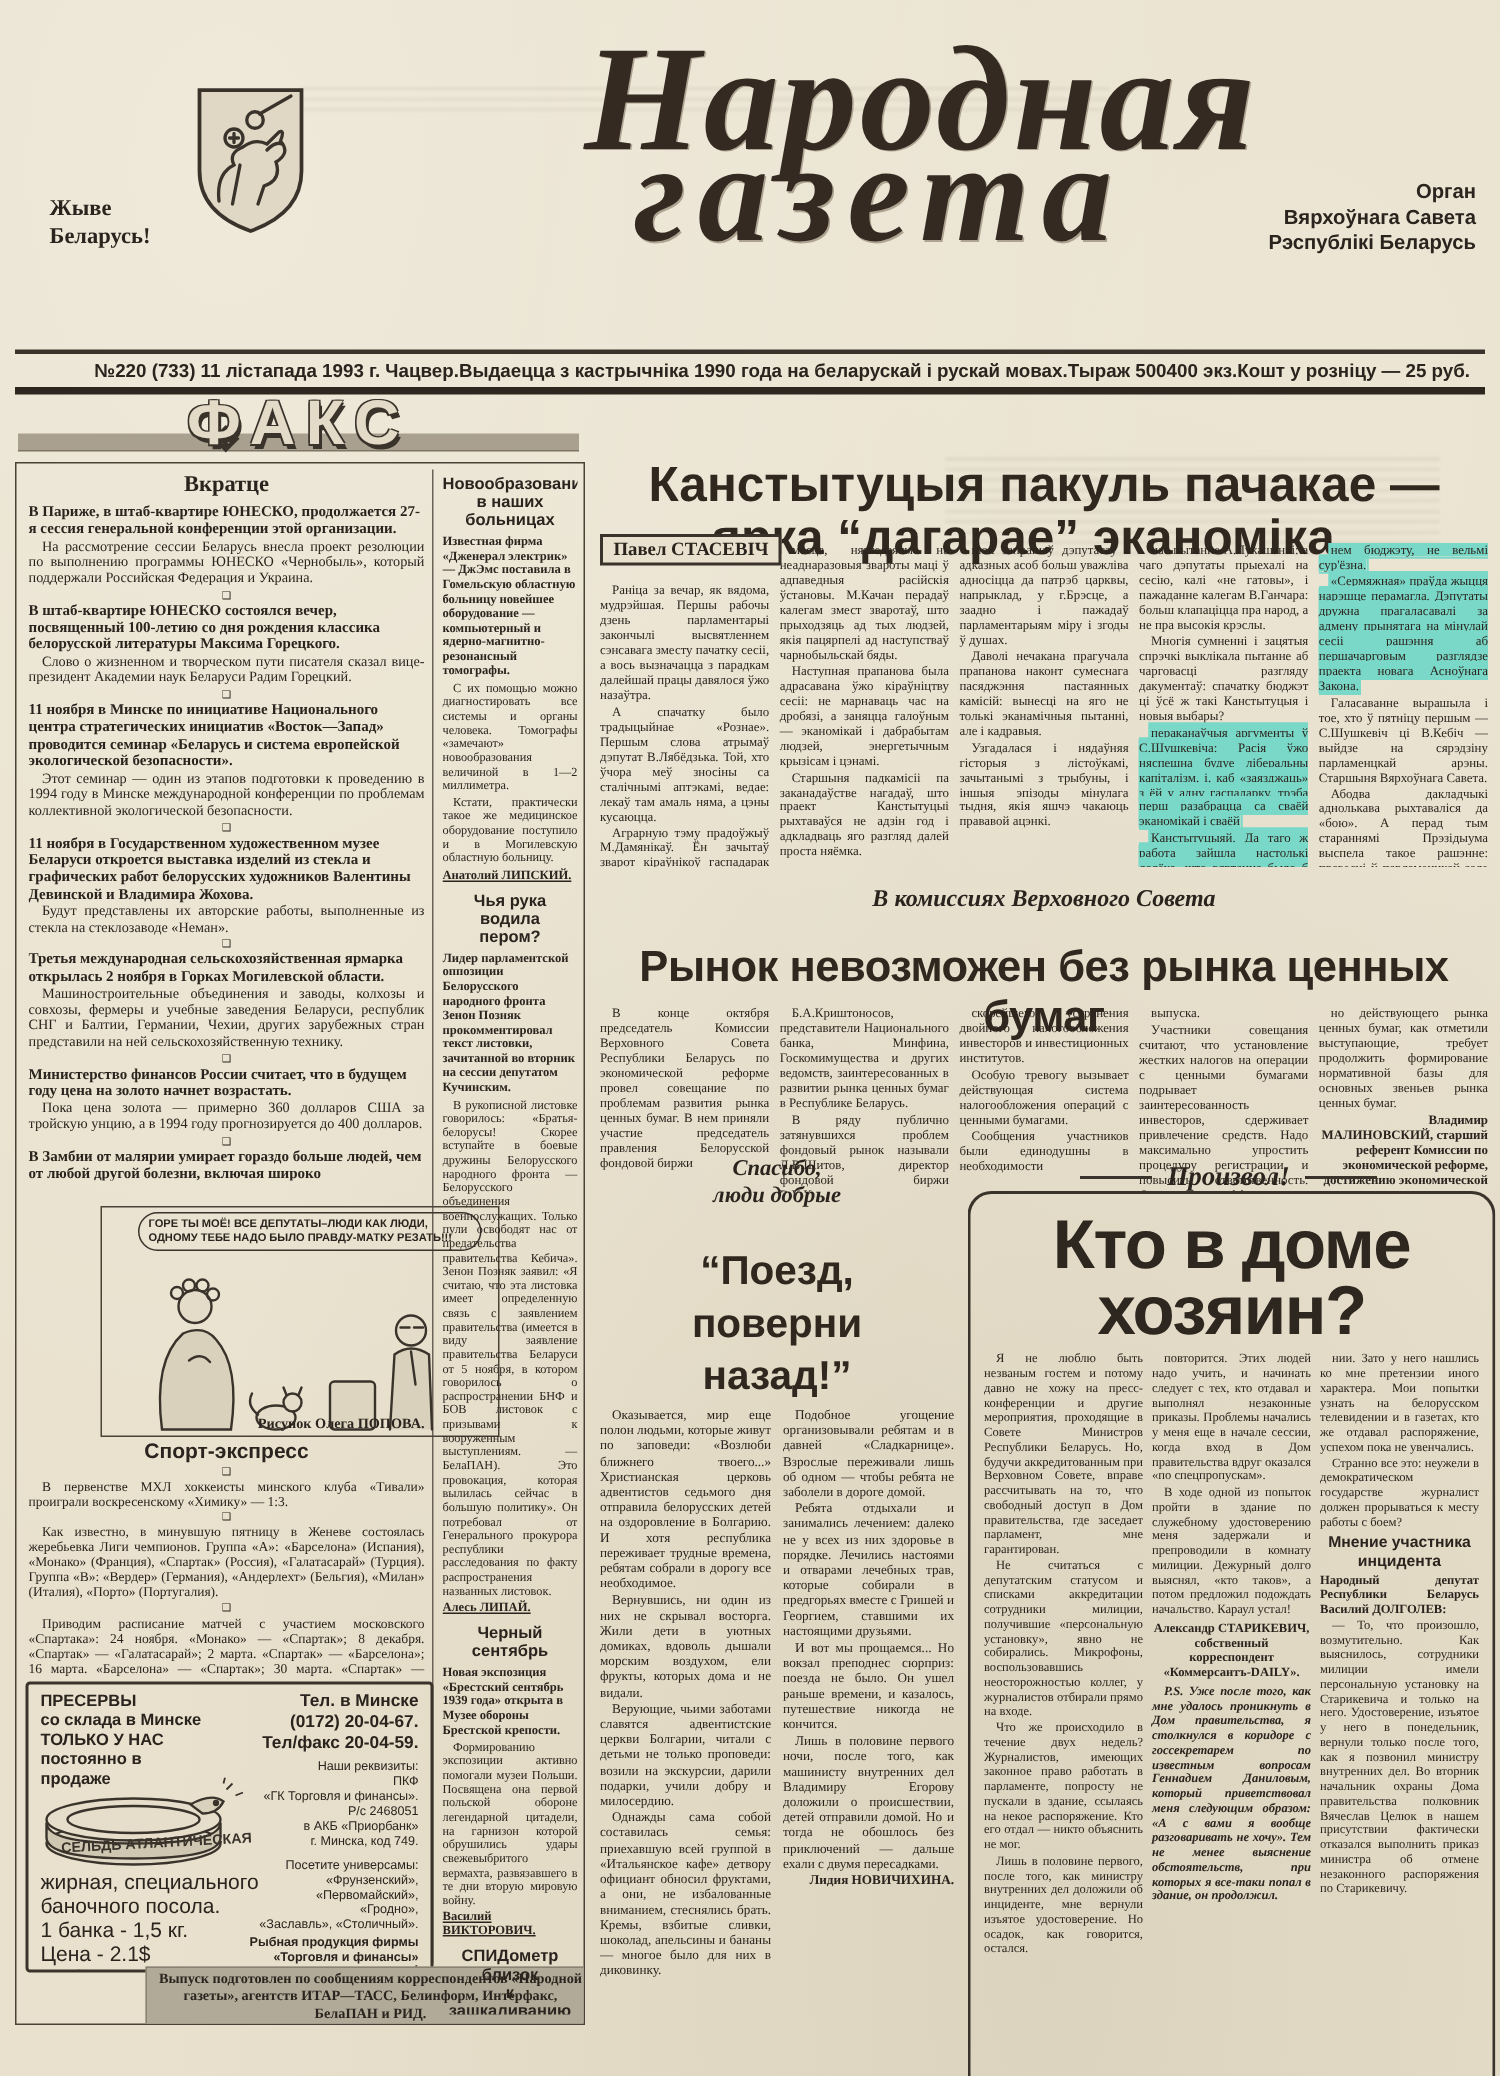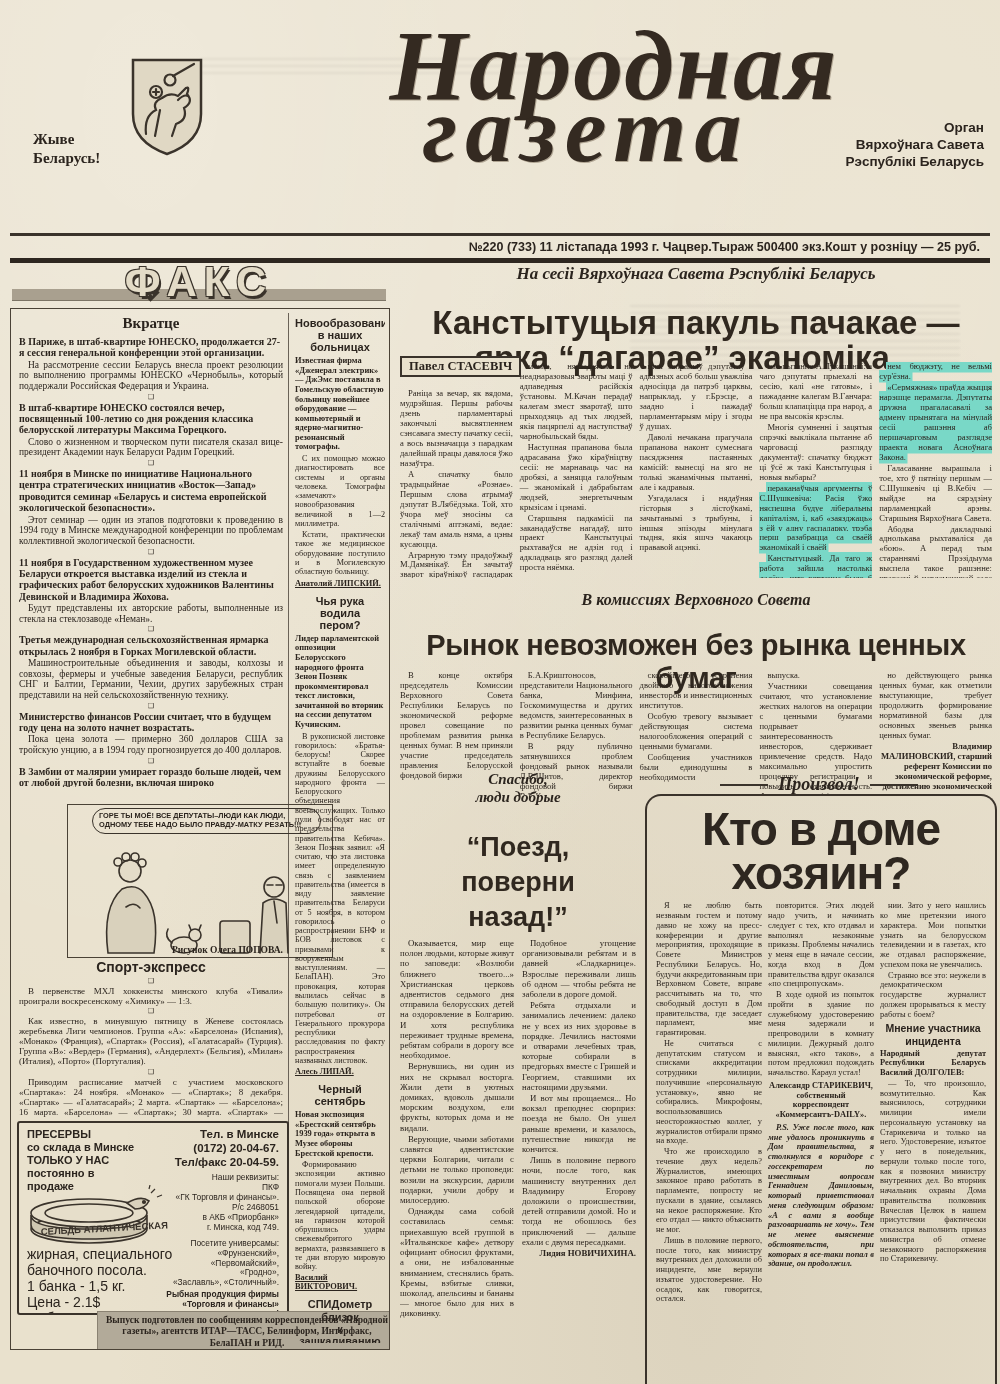--- a/index.html
+++ b/index.html
@@ -145,20 +145,21 @@
     <div class="pt2">газета</div>
   </div>
 
   <div class="abs organ preline">Орган
 Вярхоўнага Савета
 Рэспублікі Беларусь</div>
 
   <div class="abs rule-thin"></div>
   <div class="abs dateline">
     <span>№220 (733) 11 лістапада 1993 г. Чацвер.</span>
+    <span>Выдаецца з кастрычніка 1990 года на беларускай і рускай мовах.</span>
     <span>Тыраж 500400 экз.</span>
     <span>Кошт у розніцу — 25 руб.</span>
   </div>
   <div class="abs rule-thick"></div>
 
   <div class="abs fax-header">
     <div class="fax-bar"></div>
     <div class="fax-diamond">
         <span>✕</span>
       </div>
@@ -316,21 +317,20 @@
           <p class="mini-sig">Василий ВИКТОРОВИЧ.</p>
         </div>
         <div class="mini">
           <h3 class="mini-title">СПИДометр
 близок
 к зашкаливанию</h3>
         </div>
       </div>
   </div>
 
-  <div class="abs kicker k1">На сесіі Вярхоўнага Савета Рэспублікі Беларусь</div>
   <h1 class="abs headline1 preline">Канстытуцыя пакуль пачакае —
 ярка “дагарае” эканоміка...</h1>
   <div class="abs byline">Павел СТАСЕВІЧ</div>
   <div class="abs cols a1" id="a1-cols">
       <div class="acol">
         <p class="apar">Раніца за вечар, як вядома, мудрэйшая. Першы рабочы дзень парламентарыі закончылі высвятленнем сэнсавага зместу пачатку сесіі, а вось вызначацца з парадкам далейшай працы давялося ўжо назаўтра.</p>
         <p class="apar">А спачатку было традыцыйнае «Рознае». Першым слова атрымаў дэпутат В.Лябёдзька. Той, хто ўчора меў зносіны са сталічнымі аптэкамі, ведае: лекаў там амаль няма, а цэны кусаюцца.</p>
         <p class="apar">Аграрную тэму прадоўжыў М.Дамянікаў. Ён зачытаў зварот кіраўнікоў гаспадарак да Вярхоўнага Савета: калі не дапамагчы вёсцы цяпер, не будзе ні хлеба, ні малака.</p>
       </div>
       <div class="acol">

